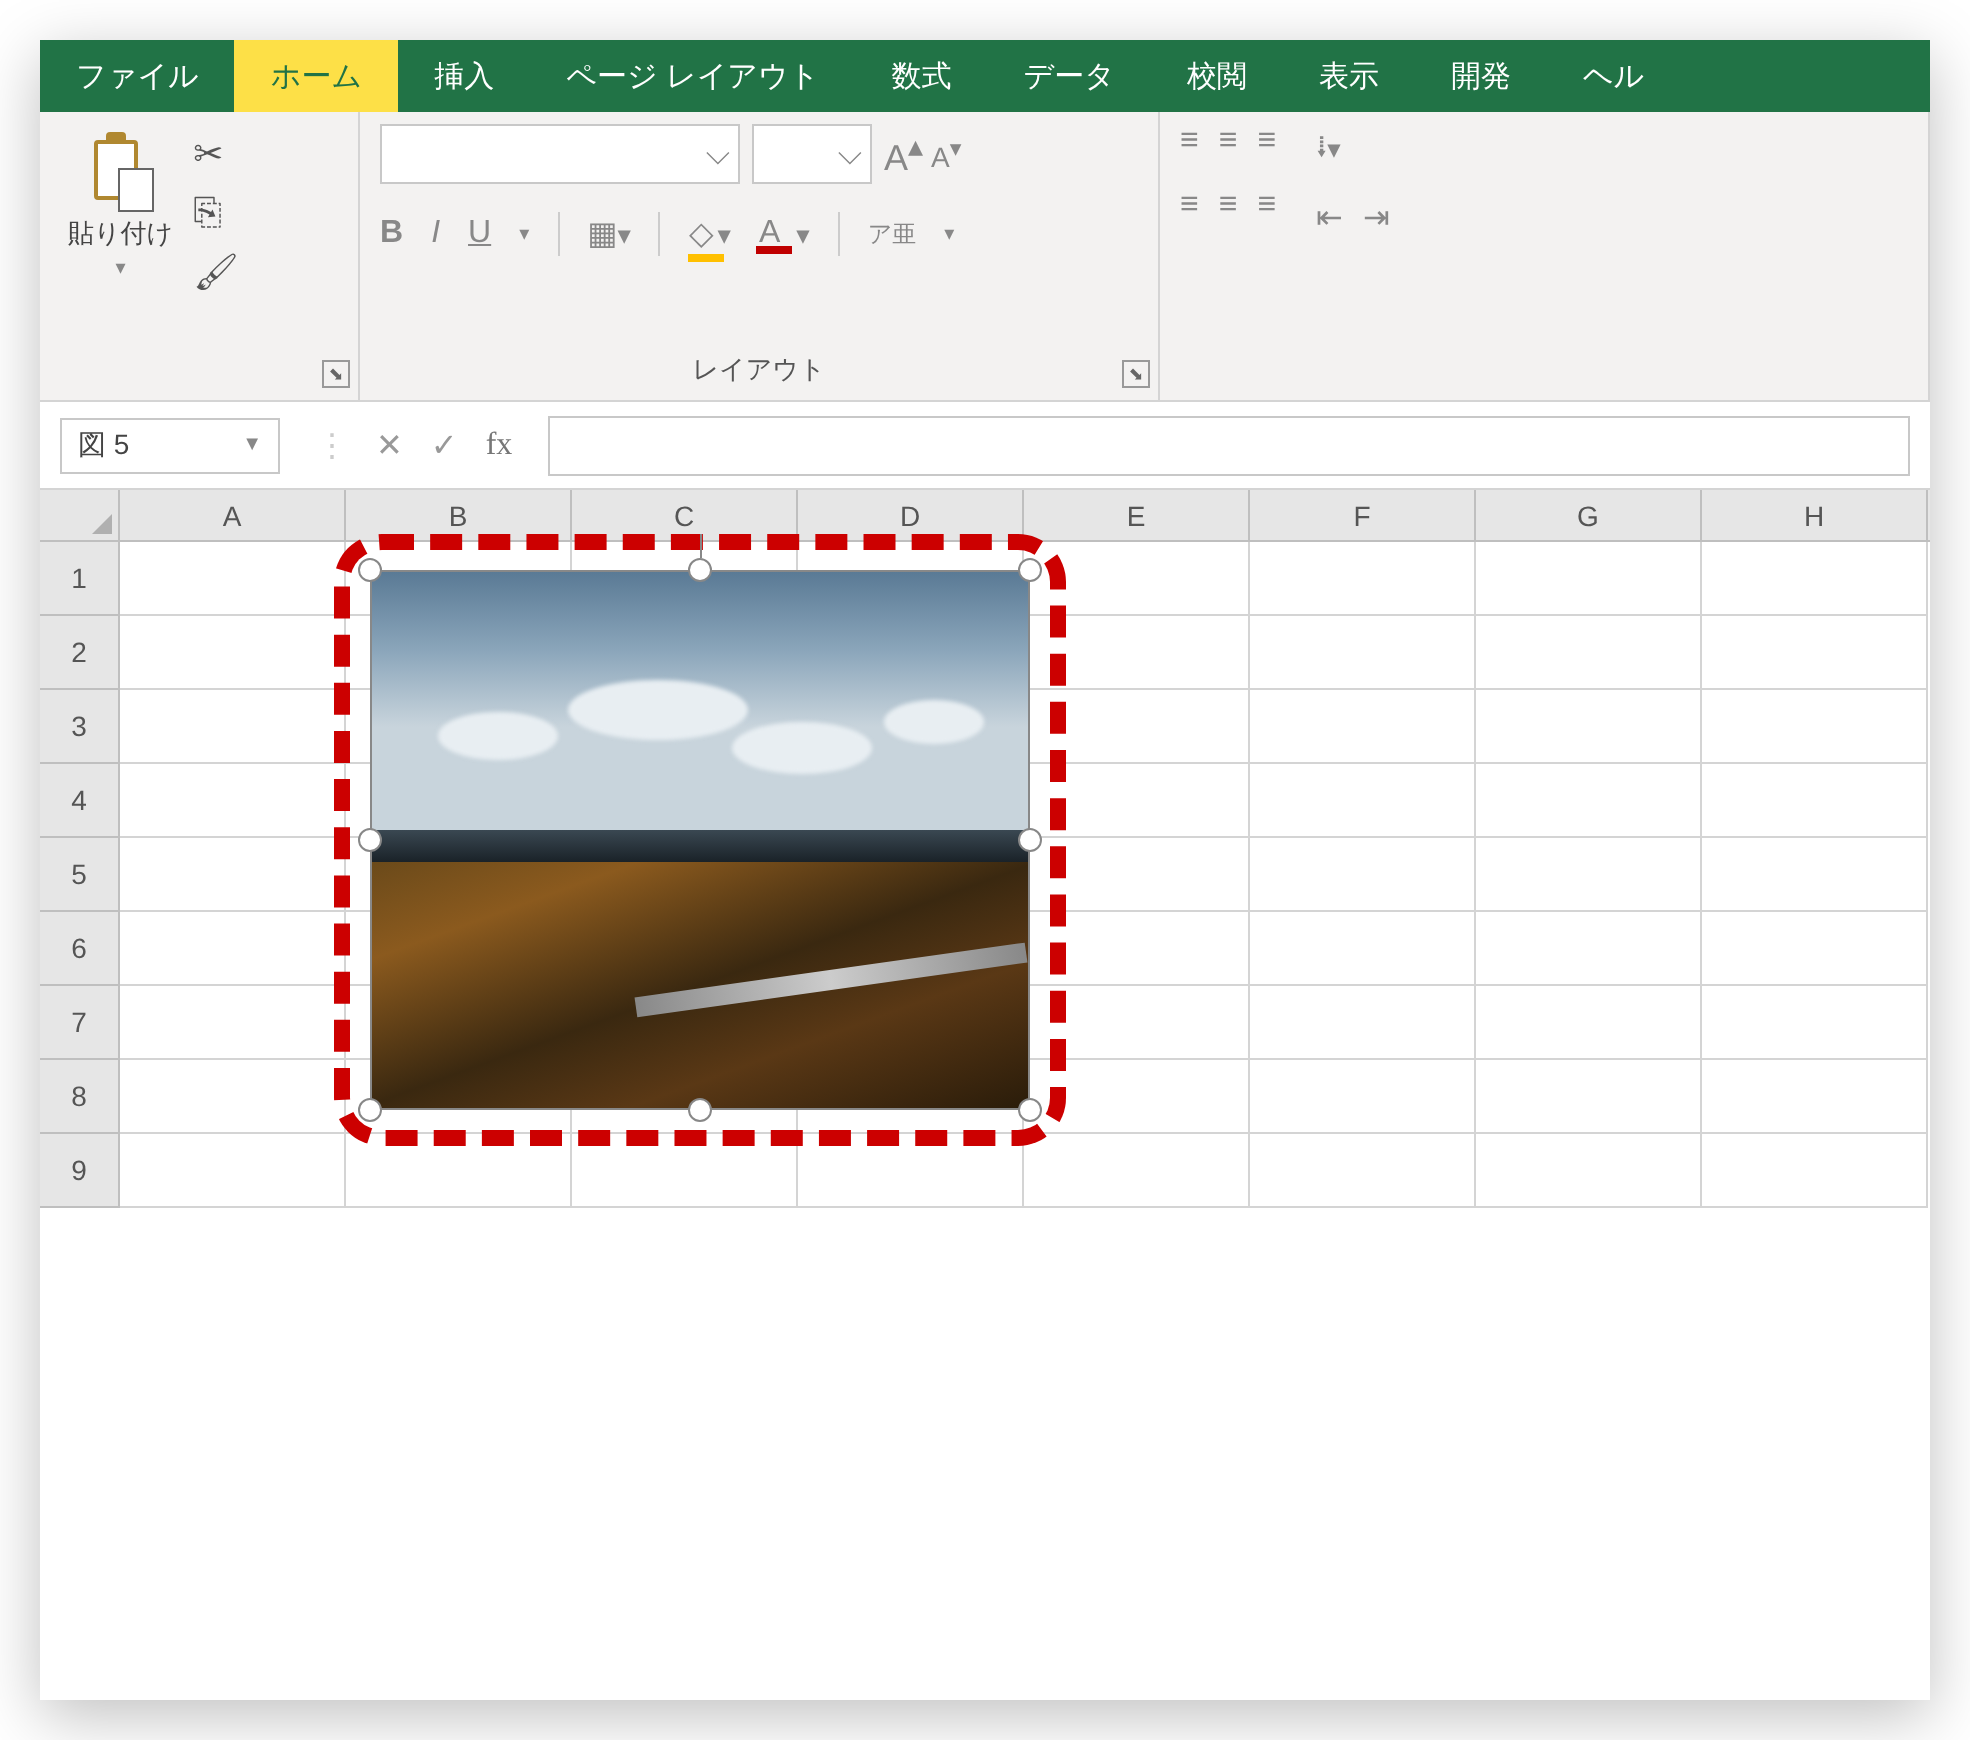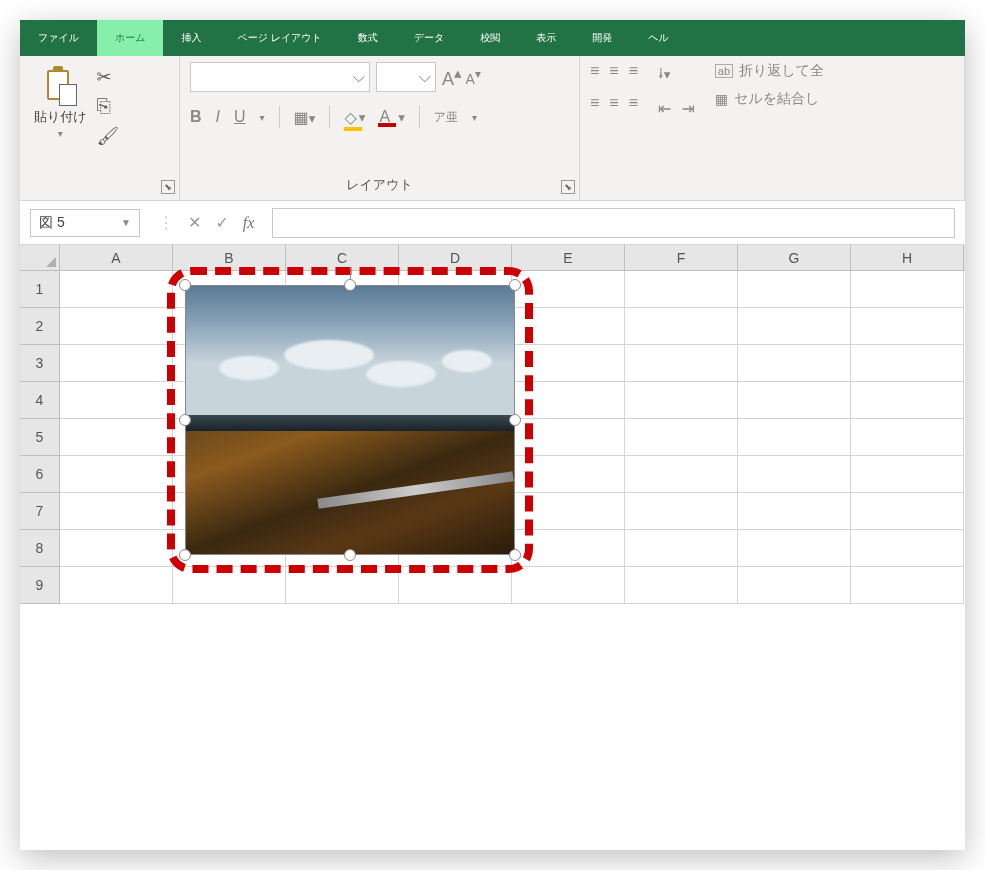--- a/index.html
+++ b/index.html
@@ -1,20 +1,20 @@
 <!DOCTYPE html>
 <html><head>
 <meta charset="utf-8">
 <style>
 * { box-sizing: border-box; margin: 0; padding: 0; font-family: "Meiryo UI", "Yu Gothic UI", sans-serif; }
 body { background: #fff; padding: 20px; }
 .app-window { width: 945px; height: 830px; background: #fff; box-shadow: 0 8px 30px rgba(0,0,0,0.25); position: relative; overflow: hidden; }
-.ribbon-tabs { background: #217346; display: flex; align-items: stretch; height: 36px; color: #fff; font-size: 10px; }
+.ribbon-tabs { background: #217346; display: flex; align-items: stretch; height: 36px; color: #fff; font-size: 15px; }
 .ribbon-tab { padding: 0 18px; display: flex; align-items: center; cursor: pointer; }
-.ribbon-tab.active { background: #86efac; color: #217346; }
+.ribbon-tab.active { background: #fde047; color: #217346; }
 .ribbon { background: #f3f2f1; height: 145px; display: flex; border-bottom: 1px solid #d4d4d4; }
 .ribbon-group { border-right: 1px solid #d4d4d4; padding: 6px 10px 0 10px; display: flex; flex-direction: column; position: relative; }
 .ribbon-group-label { text-align: center; font-size: 13px; color: #555; padding: 4px 0 6px; margin-top: auto; }
 .group-content { display: flex; align-items: flex-start; gap: 6px; flex: 1; }
 .dialog-launcher { position: absolute; right: 4px; bottom: 6px; width: 14px; height: 14px; border: 1px solid #999; font-size: 9px; color: #666; display:flex; align-items:center; justify-content:center; cursor:pointer; }
 
 .paste-btn { display: flex; flex-direction: column; align-items: center; gap: 2px; cursor: pointer; padding: 4px; }
 .paste-icon { width: 34px; height: 40px; position: relative; }
 .paste-icon .board { position:absolute; left:4px; top:4px; width:22px; height:30px; background:#fff; border:2px solid #b08830; border-radius:2px; }
 .paste-icon .clip { position:absolute; left:10px; top:0; width:10px; height:6px; background:#b08830; border-radius:2px 2px 0 0; }
@@ -38,21 +38,21 @@
 .align-group .alrow span { cursor:pointer; }
 .align-col2 { display:flex; flex-direction:column; gap:10px; }
 .wrap-merge { display:flex; flex-direction:column; gap:10px; color:#888; font-size:14px; padding-left:14px; }
 .wrap-merge div { display:flex; align-items:center; gap:6px; cursor:pointer; }
 
 .formula-bar { display:flex; align-items:center; height:44px; border-bottom:1px solid #d4d4d4; background:#fff; padding:6px 10px; gap:10px; }
 .name-box { width:110px; height:28px; border:1px solid #c8c8c8; display:flex; align-items:center; padding:0 8px; font-size:14px; color:#444; cursor:text; }
 .name-dd { color:#888; font-size:10px; margin-left:auto; }
 .fb-btns { display:flex; align-items:center; gap:14px; color:#999; font-size:16px; padding:0 8px; }
 .fb-btns span { cursor:pointer; }
-.fx { font-style:italic; font-family:serif; color:#777; }
+.fx { font-family:serif; color:#777; }
 .formula-input { flex:1; height:30px; border:1px solid #c8c8c8; background:#fff; cursor:text; }
 
 .grid-area { position:relative; background:#fff; }
 .col-headers { display:flex; height:26px; background:#e6e6e6; border-bottom:1px solid #bfbfbf; }
 .corner { width:40px; border-right:1px solid #bfbfbf; background:#e6e6e6; position:relative; cursor:pointer; }
 .corner::after { content:""; position:absolute; right:3px; bottom:3px; width:0; height:0; border-left:10px solid transparent; border-bottom:10px solid #b0b0b0; }
 .col-h { width:113px; border-right:1px solid #bfbfbf; display:flex; align-items:center; justify-content:center; font-size:14px; color:#555; cursor:pointer; background:#e6e6e6; }
 .row { display:flex; height:37px; }
 .row-h { width:40px; background:#e6e6e6; border-right:1px solid #bfbfbf; border-bottom:1px solid #bfbfbf; display:flex; align-items:center; justify-content:center; font-size:14px; color:#555; cursor:pointer; }
 .cell { width:113px; border-right:1px solid #d4d4d4; border-bottom:1px solid #d4d4d4; cursor:cell; }
@@ -167,30 +167,20 @@
         </div>
         <div class="align-col2" style="margin-left:14px;">
           <div class="alrow">
             <span>⭭<small>▾</small></span>
           </div>
           <div class="alrow">
             <span>⇤</span>
             <span>⇥</span>
           </div>
         </div>
-        <div class="wrap-merge">
-          <div>
-            <span style="font-size:11px;border:1px solid #aaa;padding:0 2px;">ab</span>
-            <span>折り返して全</span>
-          </div>
-          <div>
-            <span>▦</span>
-            <span>セルを結合し</span>
-          </div>
-        </div>
       </div>
     </div>
   </div>
 
   <div class="formula-bar">
     <div class="name-box">
       <span>図 5</span>
       <span class="name-dd">▼</span>
     </div>
     <div class="fb-btns">

